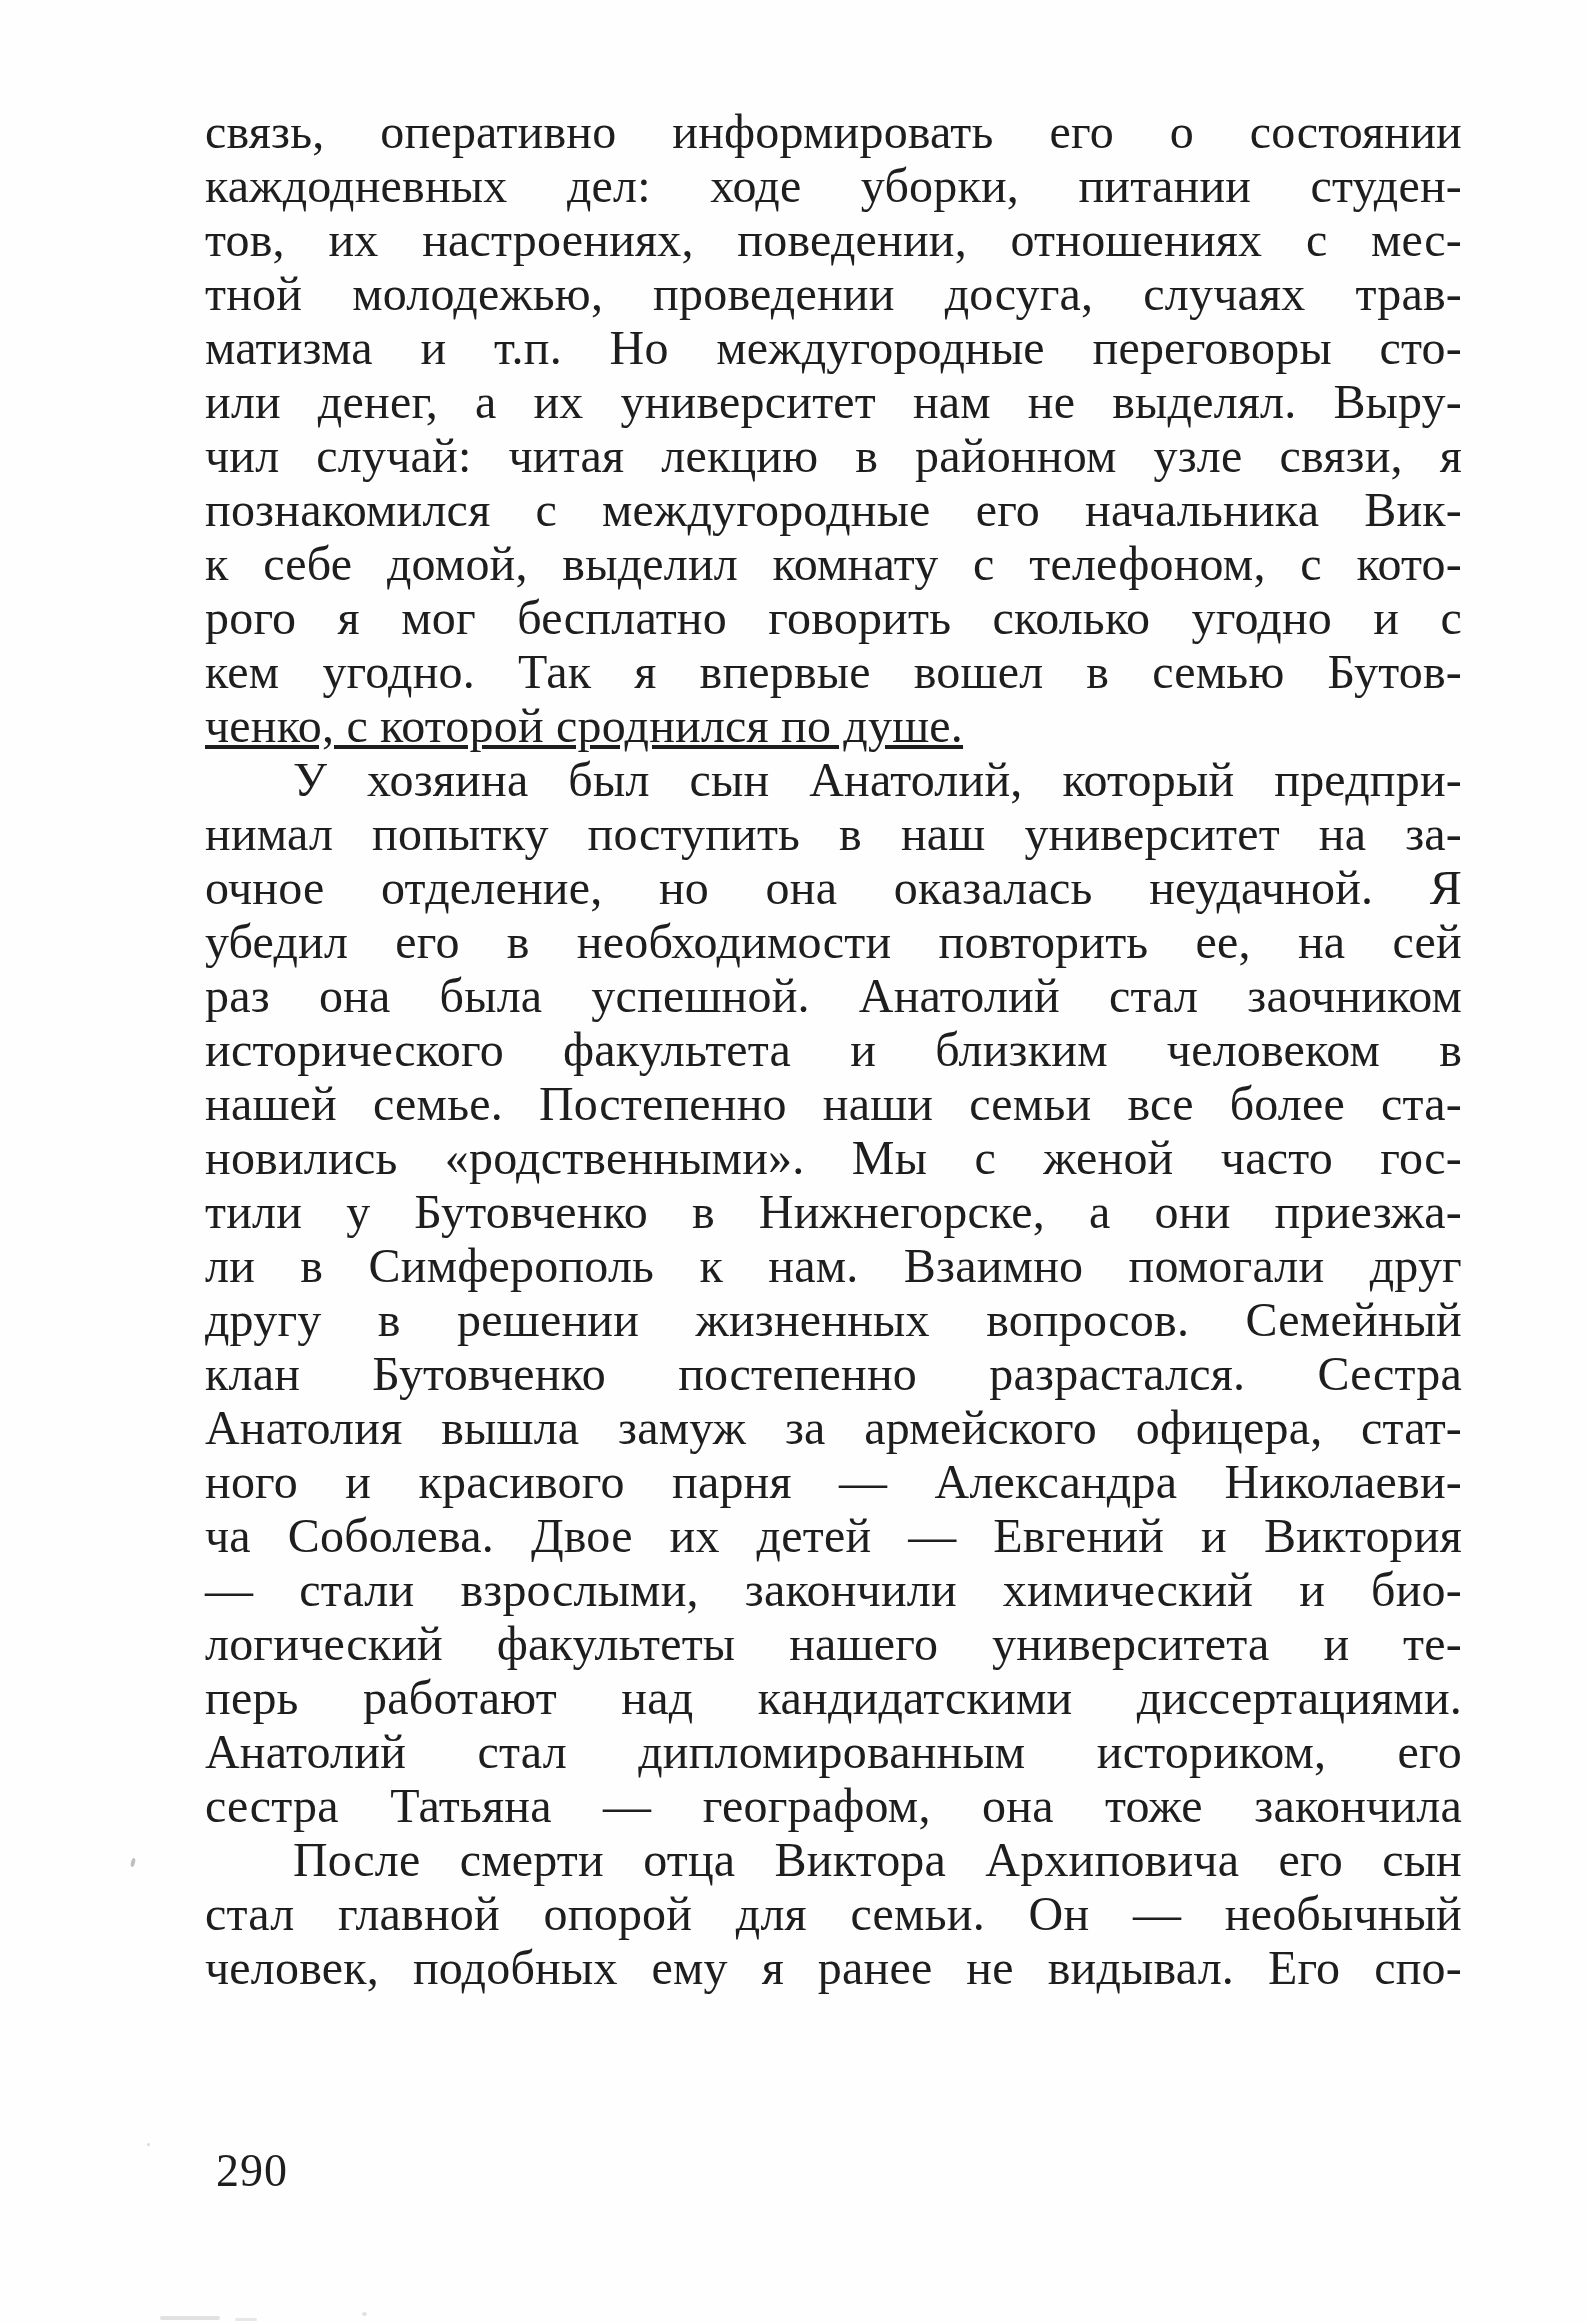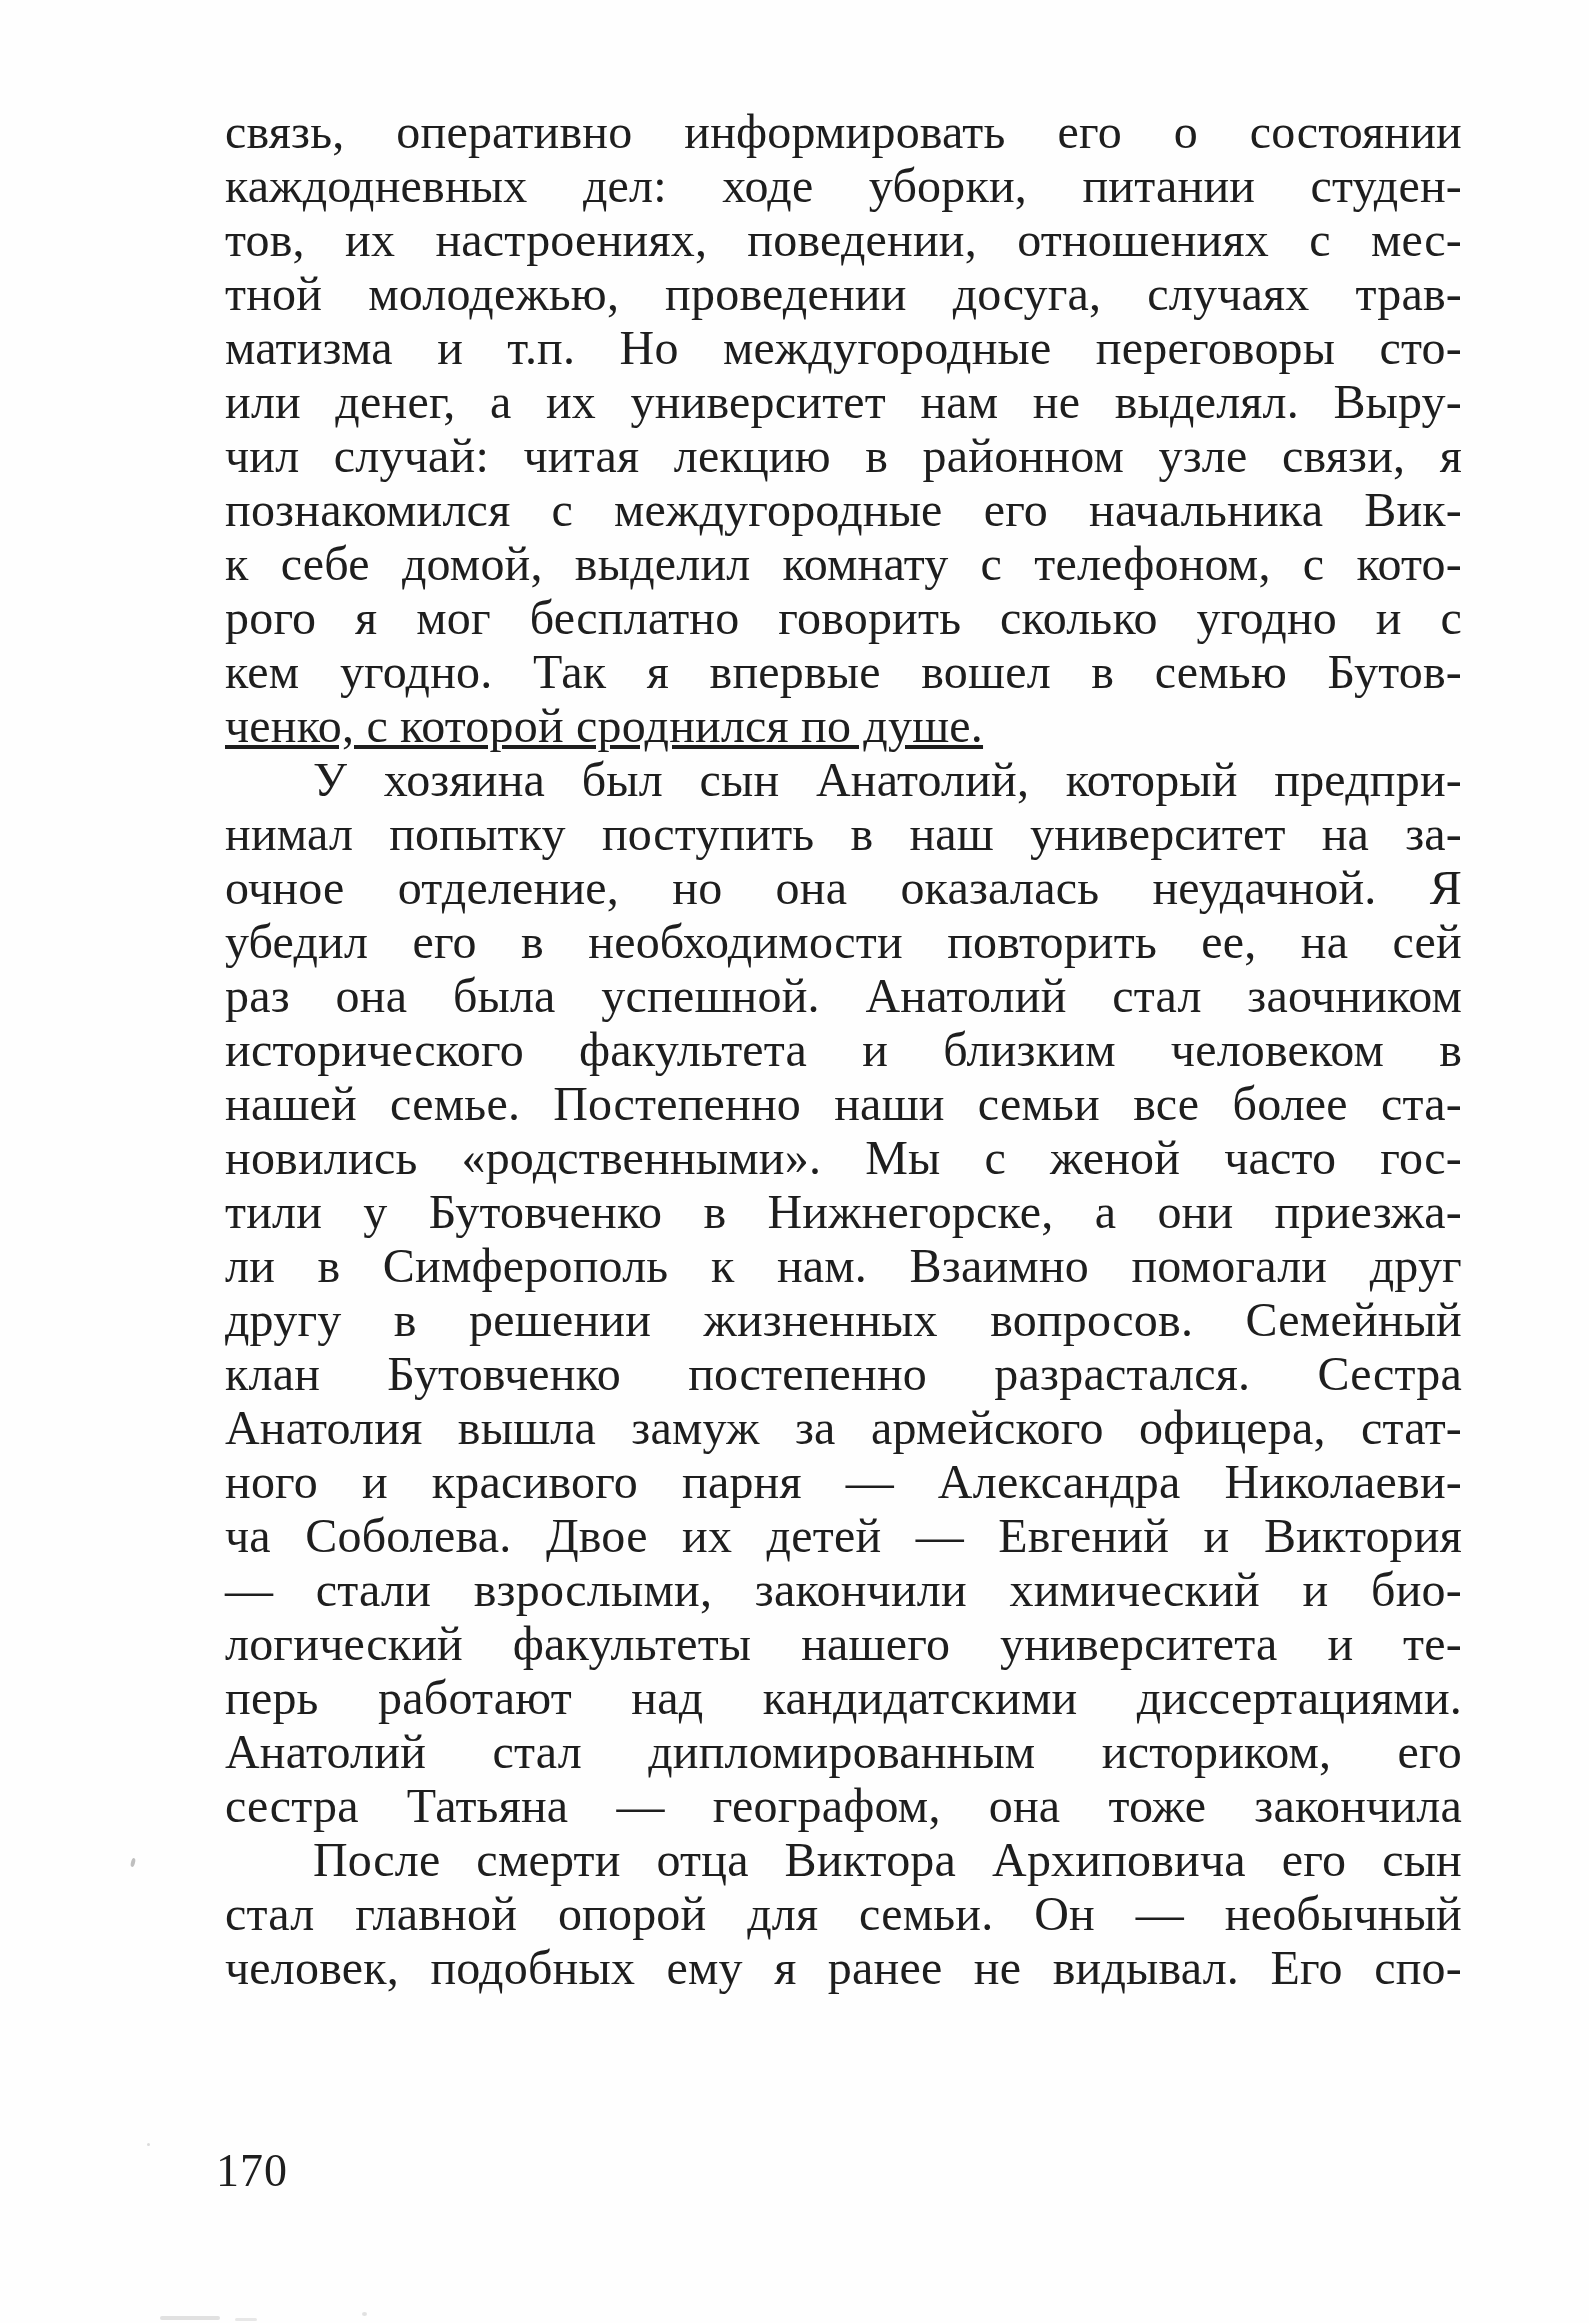--- a/index.html
+++ b/index.html
@@ -27,21 +27,20 @@
     font-size: 48px;
     line-height: 54px;
     letter-spacing: 0.2px;
   }
   .line {
     text-align: justify;
     text-align-last: justify;
     white-space: normal;
     height: 54px;
     overflow: visible;
-    margin-left: 20px;
   }
   .line.indent {
     padding-left: 88px;
   }
   .line.para-end {
     text-align-last: left;
     text-decoration: underline;
   }
   .page-number {
     position: absolute;
@@ -100,21 +99,21 @@
       <div class="line">— стали взрослыми, закончили химический и био-</div>
       <div class="line">логический факультеты нашего университета и те-</div>
       <div class="line">перь работают над кандидатскими диссертациями.</div>
       <div class="line">Анатолий стал дипломированным историком, его</div>
       <div class="line">сестра Татьяна — географом, она тоже закончила</div>
       <div class="line indent">После смерти отца Виктора Архиповича его сын</div>
       <div class="line">стал главной опорой для семьи. Он — необычный</div>
       <div class="line">человек, подобных ему я ранее не видывал. Его спо-</div>
     </div>
 
-  <div class="page-number">170</div>
+  <div class="page-number">290</div>
 
   <div class="speck s1"></div>
   <div class="speck s2"></div>
   <div class="speck s3"></div>
   <div class="speck s4"></div>
   <div class="speck s5"></div>
 
 </div>
 
 </body></html>

